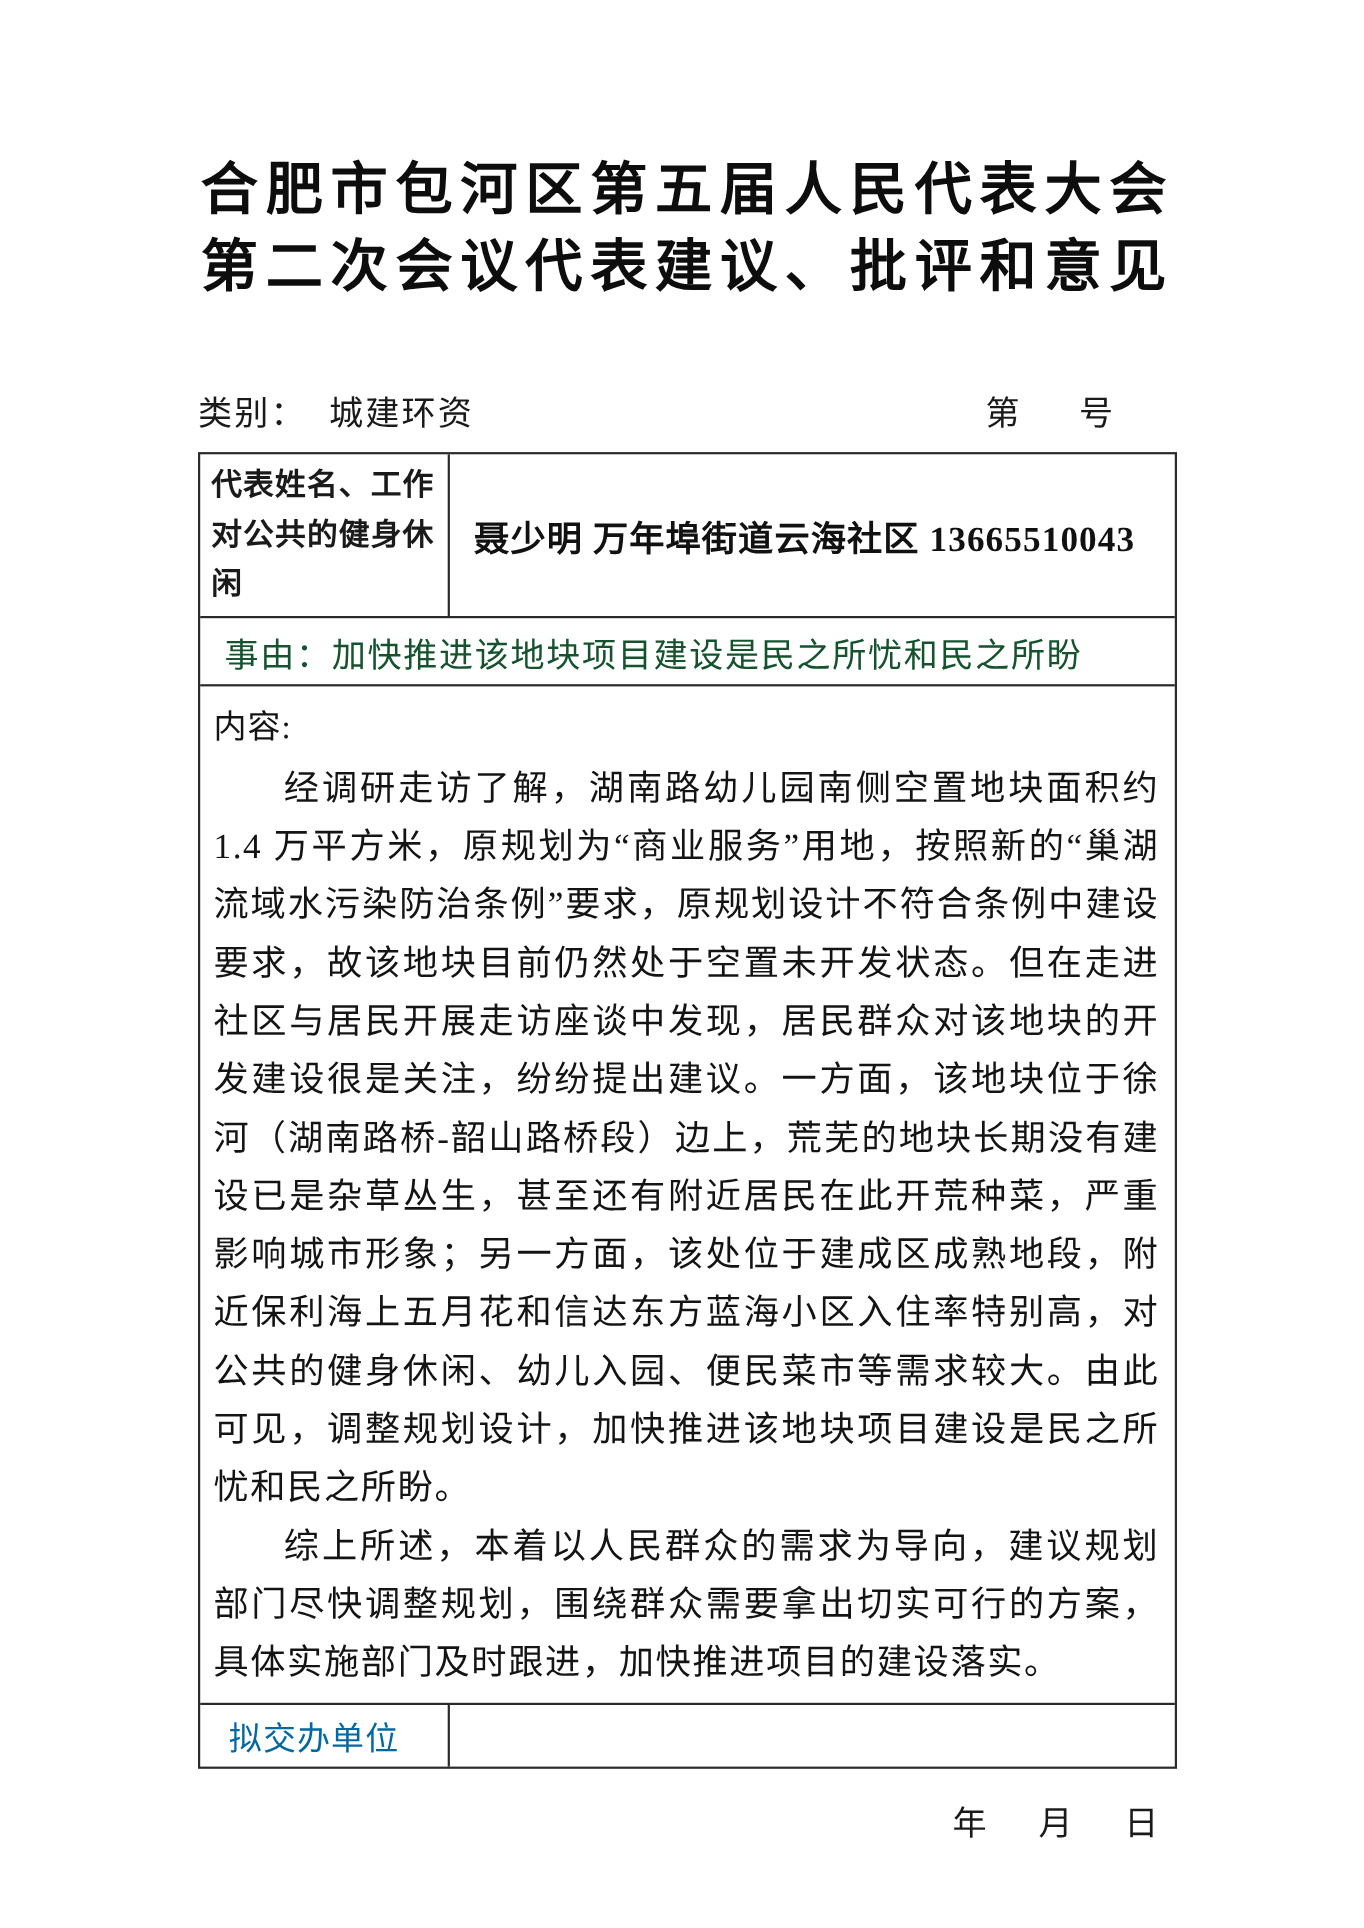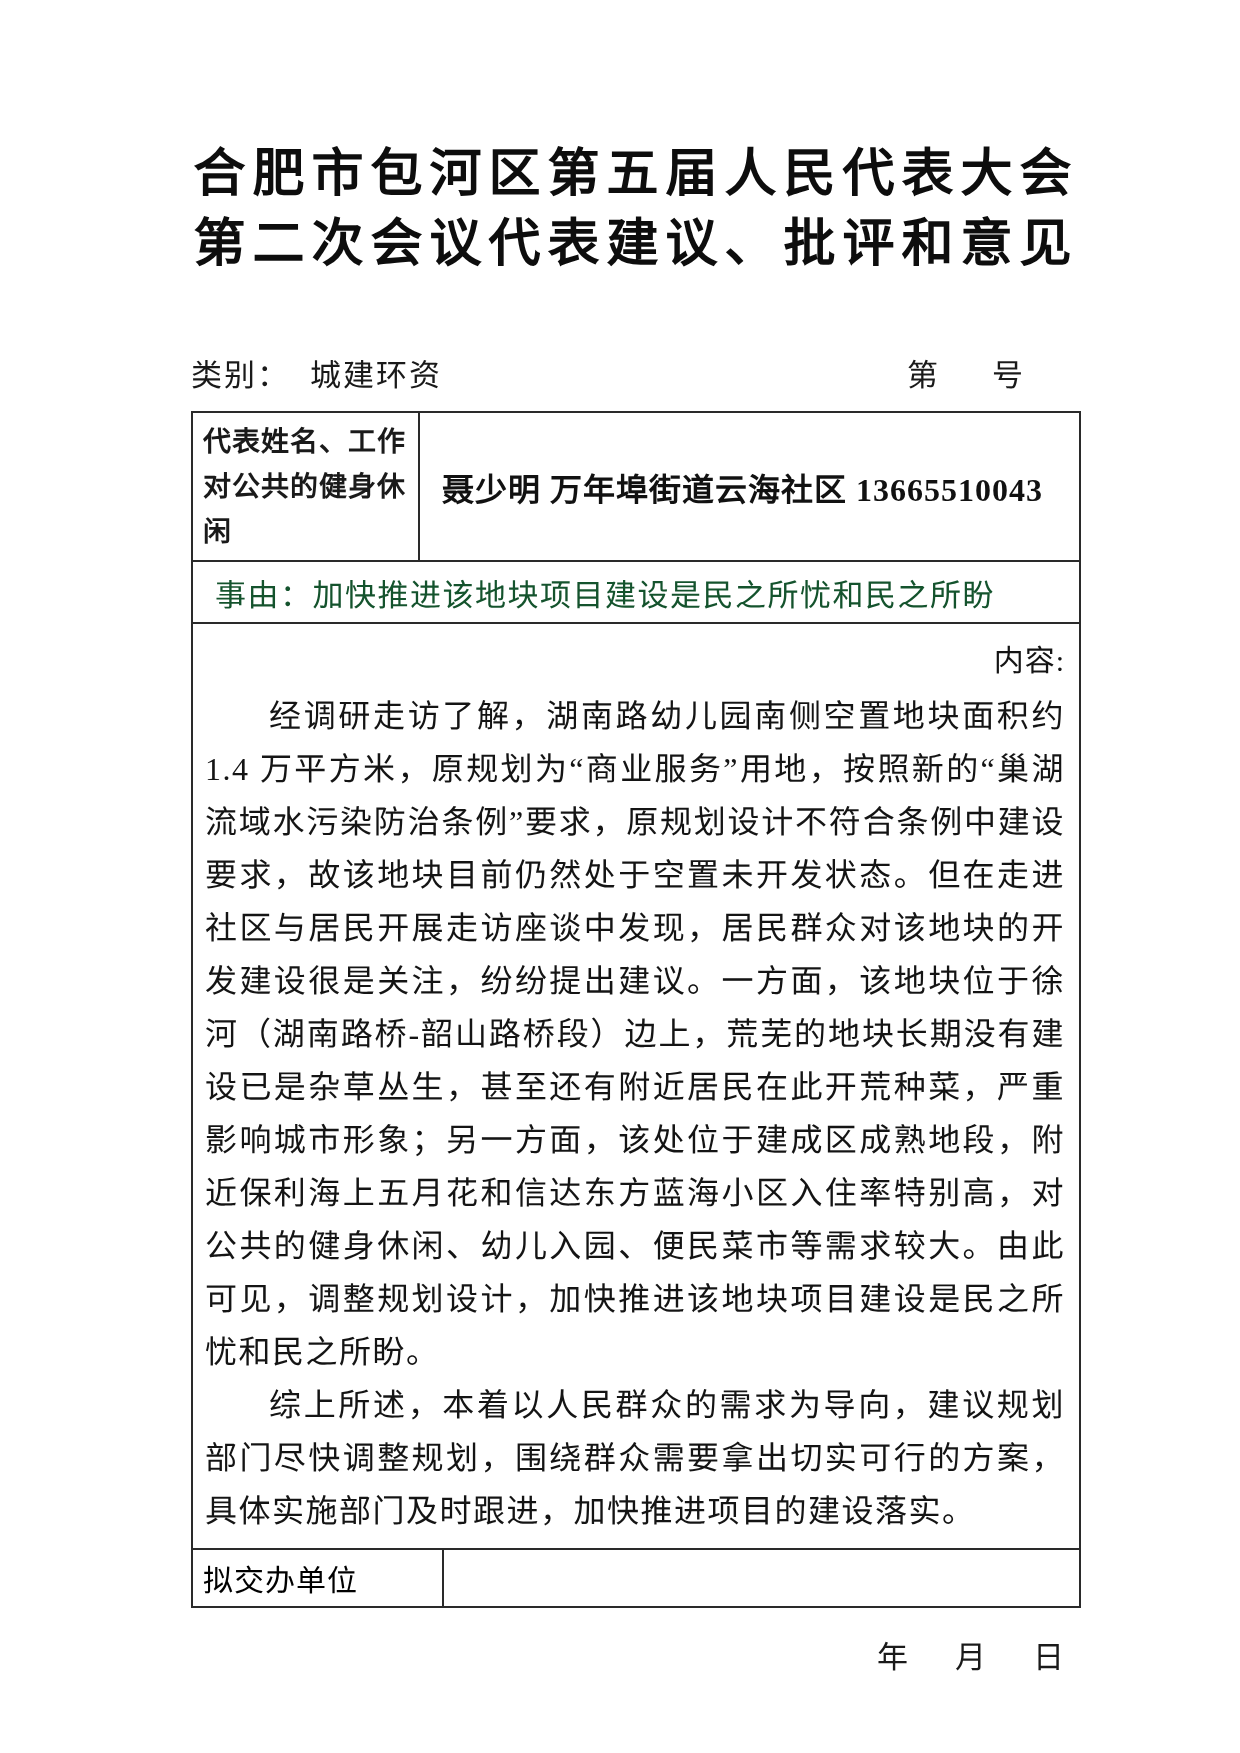--- a/index.html
+++ b/index.html
@@ -18,21 +18,20 @@
     position: relative;
     width: 1240px;
     height: 1753px;
     background: #ffffff;
   }
   .content-col {
     position: absolute;
     left: 180px;
     top: 0;
     width: 890px;
-    margin-left: 11px;
   }
   .doc-title {
     margin: 138px 0 0 0;
     text-align: center;
     font-family: "Liberation Sans", "DejaVu Sans", sans-serif;
     font-weight: bold;
     font-size: 52px;
     line-height: 70px;
     letter-spacing: 7px;
     color: #0d0d0d;
@@ -100,42 +99,41 @@
   .row-content {
     min-height: 880px;
     box-sizing: border-box;
     padding: 12px 14px 10px 12px;
     color: #141414;
   }
   .content-label {
     font-size: 30px;
     letter-spacing: 1px;
     margin-bottom: 10px;
-    text-align: right;
   }
   .row-content p {
     margin: 0;
     text-indent: 2em;
     text-align: justify;
     font-size: 32px;
     line-height: 53px;
     letter-spacing: 1.5px;
   }
 
   .row-assign { display: flex; min-height: 56px; }
   .cell-assign-label {
-    width: 251px;
+    width: 227px;
     box-sizing: border-box;
     border-right: 2px solid #2a2a2a;
     display: flex;
     align-items: center;
-    padding-left: 10px;
+    padding-left: 26px;
     font-size: 30px;
     letter-spacing: 1px;
-    color: #000000;
+    color: #0369a1;
   }
   .cell-assign-value { flex: 1; }
 
   .date-line {
     display: flex;
     justify-content: flex-end;
     gap: 46px;
     margin-top: 24px;
     padding-right: 16px;
     font-size: 31px;

